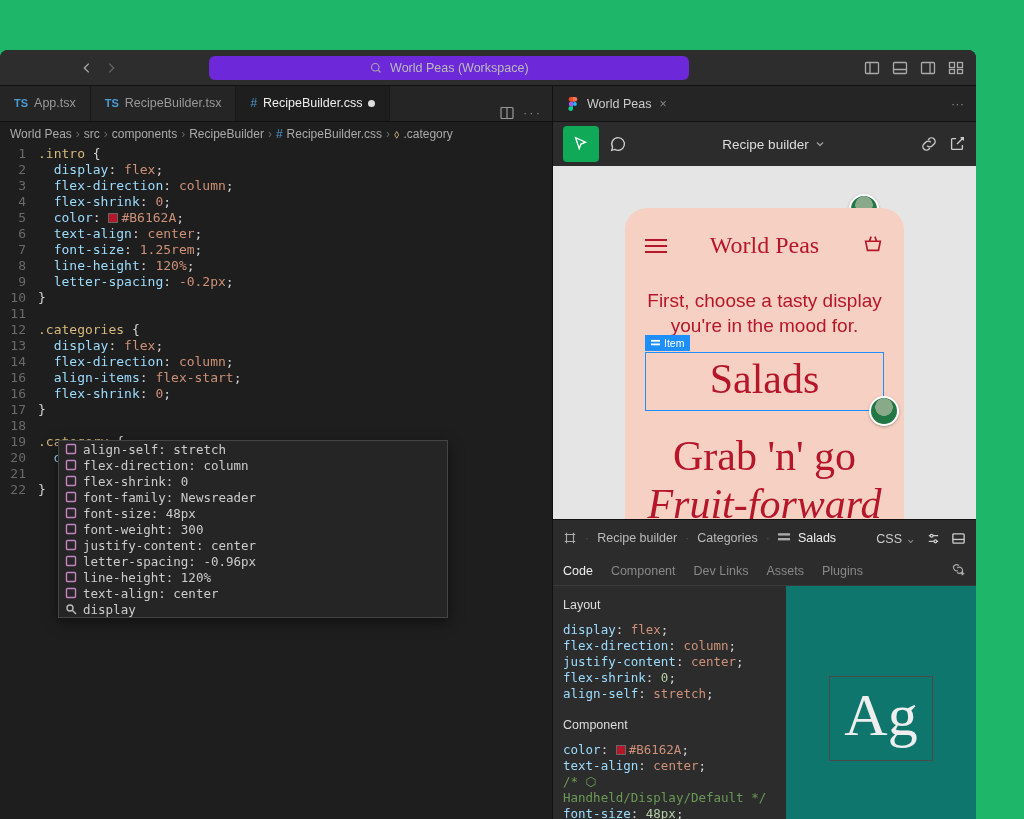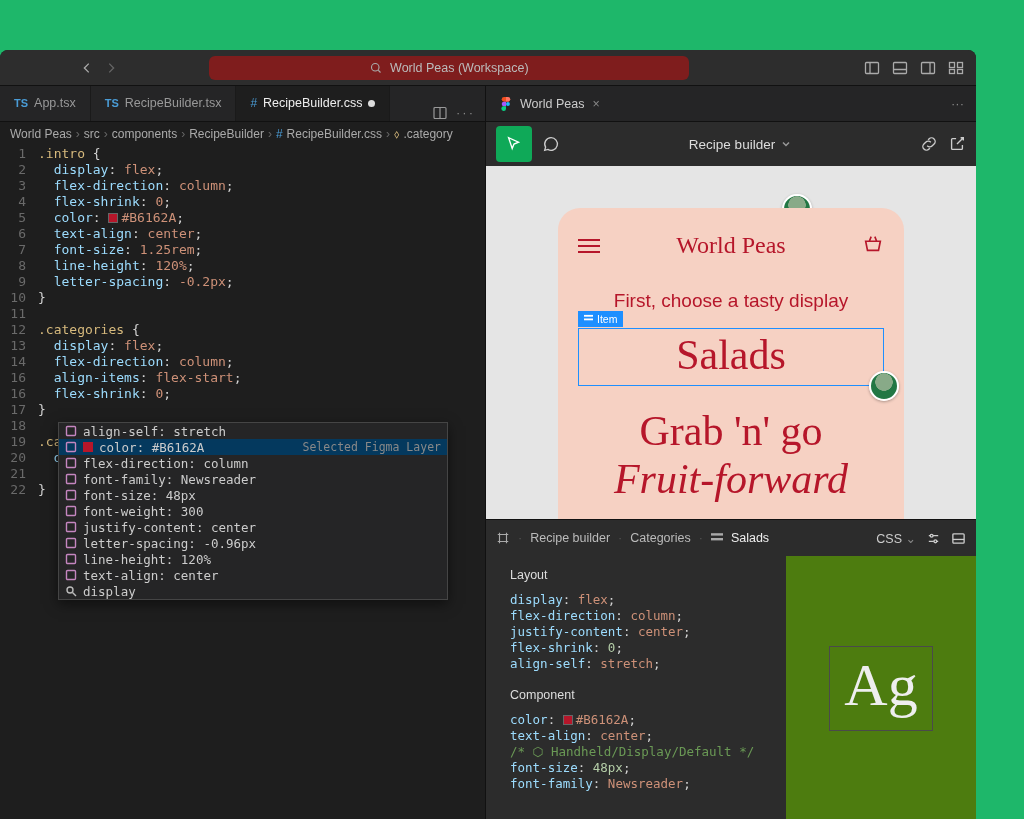--- a/index.html
+++ b/index.html
@@ -31,42 +31,42 @@
   padding: 0 12px;
   gap: 8px;
   border-bottom: 1px solid #111;
 }
 .tb-nav { display: flex; gap: 10px; margin-left: 68px; }
 .tb-nav svg { width: 14px; height: 14px; }
 .search-bar {
   flex: 1;
   max-width: 480px;
   margin: 0 auto;
-  background: #7f1d1d;
+  background: #6d28d9;
   border-radius: 6px;
   height: 24px;
   display: flex;
   align-items: center;
   justify-content: center;
   color: #bbb;
   font-size: 12.5px;
   gap: 8px;
 }
 .tb-right { display: flex; gap: 12px; margin-left: auto; }
 .tb-right .iconbtn { width: 16px; height: 16px; color: #aaa; }
 
 .main {
   flex: 1;
   display: flex;
   overflow: hidden;
 }
 
 
 .editor {
-  width: 485px;
+  width: 552px;
   display: flex;
   flex-direction: column;
   background: #1e1e1e;
   position: relative;
 }
 .tabbar {
   height: 36px;
   display: flex;
   align-items: flex-end;
   background: #252526;
@@ -120,21 +120,21 @@
 
 .tok-sel { color: #d7ba7d; }
 .tok-punc { color: #d4d4d4; }
 .tok-prop { color: #9cdcfe; }
 .tok-val { color: #ce9178; }
 .swatch { display: inline-block; width: 10px; height: 10px; border: 1px solid #666; vertical-align: -1px; margin-right: 3px; }
 
 .suggest {
   position: absolute;
   left: 58px;
-  top: 336px;
+  top: 354px;
   width: 390px;
   background: #252526;
   border: 1px solid #454545;
   font-family: Menlo, Consolas, monospace;
   font-size: 12.5px;
   box-shadow: 0 4px 12px rgba(0,0,0,.5);
 }
 .suggest .row {
   height: 16px;
   display: flex;
@@ -286,24 +286,24 @@
   align-items: center;
   padding: 0 10px;
   gap: 18px;
   color: #888;
   font-size: 12.5px;
   border-bottom: 1px solid #3a3a3a;
 }
 .ins-tabs .t.active { color: #eee; }
 .ins-tabs .more { margin-left: auto; color: #aaa; }
 .ins-body { flex: 1; display: flex; overflow: hidden; }
-.ins-left { flex: 1; padding: 12px 24px; overflow: hidden; }
+.ins-left { flex: 1; padding: 12px 10px; overflow: hidden; }
 .ins-right {
   width: 190px;
-  background: #4d7c0f;
+  background: #0f766e;
   display: flex;
   align-items: flex-start;
   justify-content: center;
   padding-top: 90px;
 }
 .ins-right .Ag {
   font-family: Georgia, serif;
   font-size: 60px;
   color: #eee;
   border: 1px solid #4a4a4a;
@@ -435,33 +435,31 @@
         <div class="codebody"><div class="ln"><span class="tok-sel">.intro</span><span class="tok-punc"> {</span></div><div class="ln">  <span class="tok-prop">display</span><span class="tok-punc">: </span><span class="tok-val">flex</span><span class="tok-punc">;</span></div><div class="ln">  <span class="tok-prop">flex-direction</span><span class="tok-punc">: </span><span class="tok-val">column</span><span class="tok-punc">;</span></div><div class="ln">  <span class="tok-prop">flex-shrink</span><span class="tok-punc">: </span><span class="tok-val">0</span><span class="tok-punc">;</span></div><div class="ln"><span class="tok-prop">  color</span><span class="tok-punc">: </span><span class="swatch" style="background:#B6162A"></span><span class="tok-val">#B6162A</span><span class="tok-punc">;</span></div><div class="ln">  <span class="tok-prop">text-align</span><span class="tok-punc">: </span><span class="tok-val">center</span><span class="tok-punc">;</span></div><div class="ln">  <span class="tok-prop">font-size</span><span class="tok-punc">: </span><span class="tok-val">1.25rem</span><span class="tok-punc">;</span></div><div class="ln">  <span class="tok-prop">line-height</span><span class="tok-punc">: </span><span class="tok-val">120%</span><span class="tok-punc">;</span></div><div class="ln">  <span class="tok-prop">letter-spacing</span><span class="tok-punc">: </span><span class="tok-val">-0.2px</span><span class="tok-punc">;</span></div><div class="ln"><span class="tok-punc">}</span></div><div class="ln">&nbsp;</div><div class="ln"><span class="tok-sel">.categories</span><span class="tok-punc"> {</span></div><div class="ln">  <span class="tok-prop">display</span><span class="tok-punc">: </span><span class="tok-val">flex</span><span class="tok-punc">;</span></div><div class="ln">  <span class="tok-prop">flex-direction</span><span class="tok-punc">: </span><span class="tok-val">column</span><span class="tok-punc">;</span></div><div class="ln">  <span class="tok-prop">align-items</span><span class="tok-punc">: </span><span class="tok-val">flex-start</span><span class="tok-punc">;</span></div><div class="ln">  <span class="tok-prop">flex-shrink</span><span class="tok-punc">: </span><span class="tok-val">0</span><span class="tok-punc">;</span></div><div class="ln"><span class="tok-punc">}</span></div><div class="ln">&nbsp;</div><div class="ln"><span class="tok-sel">.category</span><span class="tok-punc"> {</span></div><div class="ln">  <span class="tok-prop">display</span><span class="tok-punc">: </span><span class="tok-val">flex</span><span class="tok-punc">;</span></div><div class="ln">  </div><div class="ln"><span class="tok-punc">}</span></div></div>
       </div>
 
       <div class="suggest">
           <div class="row">
             <span class="ic"><svg viewBox="0 0 12 12" fill="none" stroke="#c586c0" stroke-width="1.4">
                 <rect x="1.5" y="1.5" width="9" height="9" rx="1"></rect>
               </svg></span>
             <span>align-self: stretch</span>
           </div>
-          <div class="row selected">
-            <span class="ic"><svg viewBox="0 0 12 12" fill="none" stroke="#c586c0" stroke-width="1.4">
-                <rect x="1.5" y="1.5" width="9" height="9" rx="1"></rect>
-              </svg></span>
-            <span class="sw" style="background: rgb(182, 22, 42);"></span>
-            <span>color: #B6162A</span>
-            <span class="right">Selected Figma Layer</span>
-          </div>
           <div class="row">
             <span class="ic"><svg viewBox="0 0 12 12" fill="none" stroke="#c586c0" stroke-width="1.4">
                 <rect x="1.5" y="1.5" width="9" height="9" rx="1"></rect>
               </svg></span>
             <span>flex-direction: column</span>
+          </div>
+          <div class="row">
+            <span class="ic"><svg viewBox="0 0 12 12" fill="none" stroke="#c586c0" stroke-width="1.4">
+                <rect x="1.5" y="1.5" width="9" height="9" rx="1"></rect>
+              </svg></span>
+            <span>flex-shrink: 0</span>
           </div>
           <div class="row">
             <span class="ic"><svg viewBox="0 0 12 12" fill="none" stroke="#c586c0" stroke-width="1.4">
                 <rect x="1.5" y="1.5" width="9" height="9" rx="1"></rect>
               </svg></span>
             <span>font-family: Newsreader</span>
           </div>
           <div class="row">
             <span class="ic"><svg viewBox="0 0 12 12" fill="none" stroke="#c586c0" stroke-width="1.4">
                 <rect x="1.5" y="1.5" width="9" height="9" rx="1"></rect>
@@ -558,20 +556,21 @@
               </div>
             <div class="brand">World Peas</div>
             <div class="basket">
               <svg viewBox="0 0 24 24" fill="none" stroke="#b6162a" stroke-width="1.8">
                   <path d="M4 9h16l-2 10H6zM8 9l2-5M16 9l-2-5"></path>
                 </svg>
             </div>
           </div>
           <div class="intro">
             <span>First, choose a tasty display</span><br>
+            <span>you're in the mood for.</span>
           </div>
           <div class="catbox">
             <div class="tag">
               <svg width="9" height="9" viewBox="0 0 10 10" fill="#fff">
                   <rect x="0" y="1" width="10" height="2"></rect>
                   <rect x="0" y="5" width="10" height="2"></rect>
                 </svg>
               <span>Item</span>
             </div>
             <div class="cat">Salads</div>
@@ -603,20 +602,33 @@
                 <path d="M3 5h10M3 11h10"></path>
                 <circle cx="6" cy="5" r="1.5" fill="#2c2c2c"></circle>
                 <circle cx="10" cy="11" r="1.5" fill="#2c2c2c"></circle>
               </svg>
             <svg width="15" height="15" viewBox="0 0 16 16" fill="none" stroke="#ccc" stroke-width="1.4">
                 <rect x="2" y="3" width="12" height="10" rx="1"></rect>
                 <path d="M2 9h12"></path>
               </svg>
           </div>
         </div>
+        <div class="ins-tabs">
+          <span class="t active">Code</span>
+          <span class="t">Component</span>
+          <span class="t">Dev Links</span>
+          <span class="t">Assets</span>
+          <span class="t">Plugins</span>
+          <span class="more">
+            <svg width="16" height="16" viewBox="0 0 18 18" fill="none" stroke="currentColor" stroke-width="1.4">
+                <path d="M8 13a4 4 0 005 0l1-1a4 4 0 00-5-5l-1 1M10 5a4 4 0 00-5 0L4 6a4 4 0 005 5"></path>
+                <path d="M14 12v4M12 14h4" stroke-width="1.6"></path>
+              </svg>
+          </span>
+        </div>
         <div class="ins-body">
           <div class="ins-left">
             <div class="section-h">Layout</div>
             <div class="cssblock">
 <span class="p">display</span>: <span class="v">flex</span>;<br>
 <span class="p">flex-direction</span>: <span class="v">column</span>;<br>
 <span class="p">justify-content</span>: <span class="v">center</span>;<br>
 <span class="p">flex-shrink</span>: <span class="vnum">0</span>;<br>
 <span class="p">align-self</span>: <span class="v">stretch</span>;
             </div>

